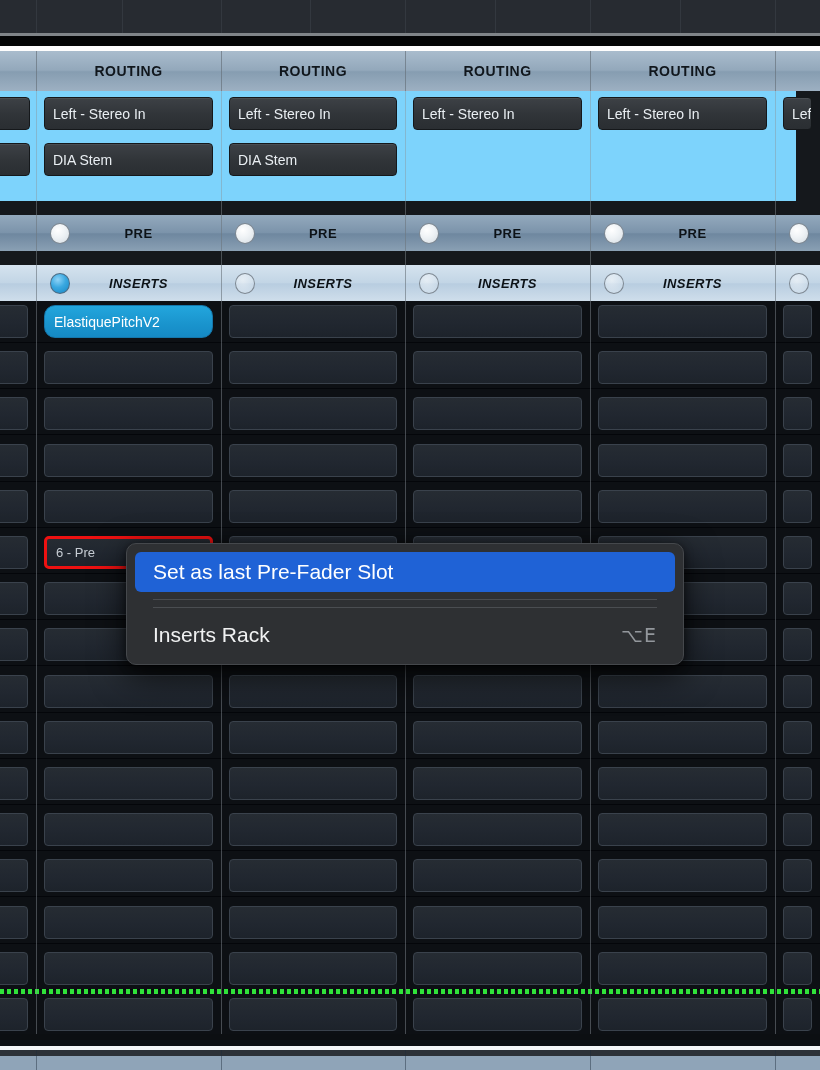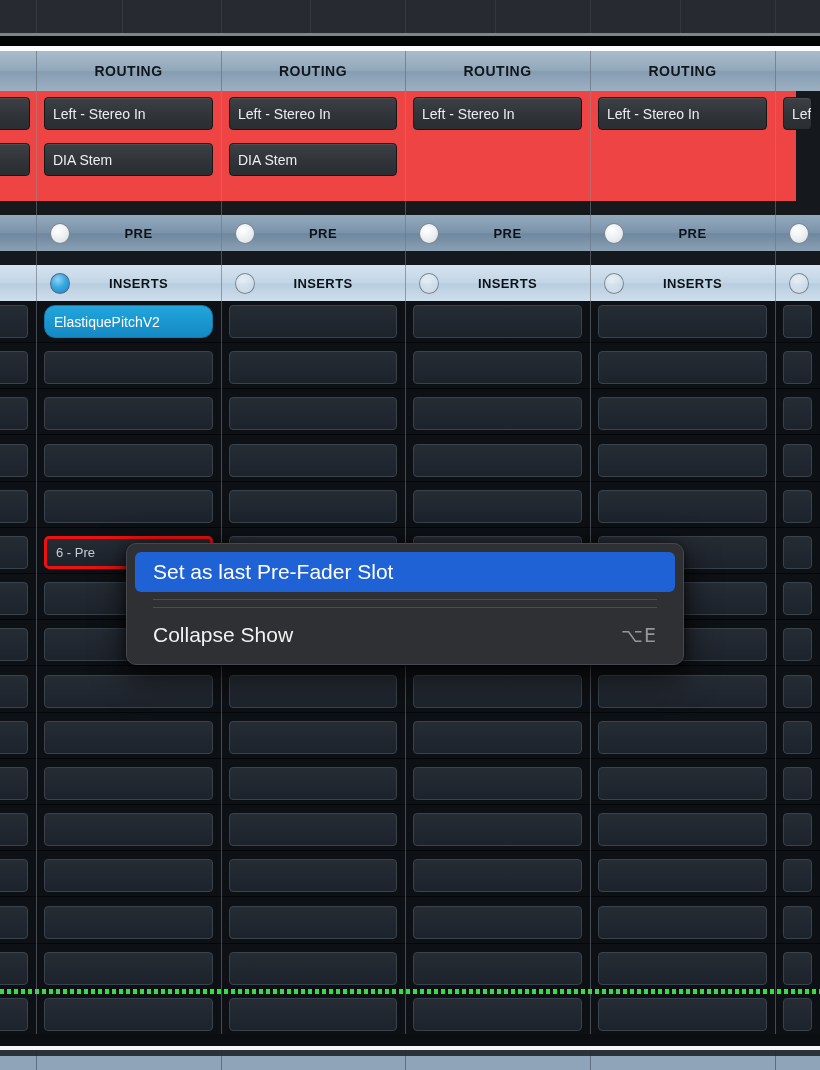--- a/index.html
+++ b/index.html
@@ -27,37 +27,37 @@
 
   
   .band-routing{position:absolute;left:0;top:0;width:820px;height:40px;
     background:linear-gradient(to bottom,#a9bccd 0%,#93a8bb 48%,#869db1 52%,#9db0c2 100%);}
   .band-routing .cell{position:absolute;top:0;height:40px;
     display:flex;align-items:center;justify-content:center;
     font-size:14px;font-weight:bold;color:#10161c;letter-spacing:.5px;}
   .band-routing .divider{position:absolute;top:0;width:1px;height:40px;background:rgba(40,55,70,.45);}
 
   
-  .band-fields{position:absolute;left:0;top:40px;width:796px;height:110px;background:#ef4444;}
+  .band-fields{position:absolute;left:0;top:40px;width:796px;height:110px;background:#7dd3fc;}
   .field{position:absolute;height:33px;border-radius:4px;
     background:linear-gradient(to bottom,#3d4146 0%,#303438 55%,#2a2e32 100%);
     border:1px solid #15181b;
     box-shadow:inset 0 1px 0 rgba(255,255,255,.07);
     display:flex;align-items:center;padding-left:8px;box-sizing:border-box;
     color:#e9eef2;font-size:14px;white-space:nowrap;overflow:hidden;}
 
   
   .gapstrip{position:absolute;left:0;width:820px;background:#15181c;}
 
   
   .band-pre{position:absolute;left:0;width:820px;height:36px;
     background:linear-gradient(to bottom,#93a9bd 0%,#7b93aa 50%,#6e879f 52%,#8aa0b4 100%);}
   
   .band-ins{position:absolute;left:0;width:820px;height:36px;
-    background:linear-gradient(to bottom,#d5e3ef 0%,#c2d5e5 50%,#b8cde0 52%,#cfdeeb 100%);}
+    background:linear-gradient(to bottom,#d5e3ef 0%,#c2d5e5 50%,#b8cde0 52%,#cfdeeb 100%);font-style:italic;}
   .band-pre .divider,.band-ins .divider{position:absolute;top:0;width:1px;height:36px;background:rgba(40,55,70,.35);}
 
   .bandcell{position:absolute;top:0;height:36px;display:flex;align-items:center;}
   .led{width:18px;height:19px;border-radius:50%;flex:0 0 auto;margin-left:14px;}
   .led.white{background:radial-gradient(circle at 38% 32%,#ffffff 0%,#eef2f5 45%,#d6dde3 100%);
     border:1px solid #7e8892;}
   .led.hollow{background:radial-gradient(circle at 38% 32%,rgba(255,255,255,.55) 0%,rgba(235,242,248,.35) 60%,rgba(210,222,232,.3) 100%);
     border:1px solid #7e8892;}
   .led.blue{background:radial-gradient(circle at 38% 30%,#8fd3f7 0%,#3aa8e0 45%,#1787c6 100%);
     border:1px solid #4a6b84;}
@@ -346,18 +346,18 @@
       <div class="tick" style="left: 775px;"></div>
     </div>
 
   <div class="ctxmenu" id="ctxmenu">
       <div class="mi hl">
         <span class="label">Set as last Pre-Fader Slot</span>
       </div>
       <div class="msep"></div>
       <div class="msep"></div>
       <div class="mi">
-        <span class="label">Collapse Show</span>
+        <span class="label">Inserts Rack</span>
         <span class="sc">⌥E</span>
       </div>
     </div>
 
 </div>
 
 </body></html>

